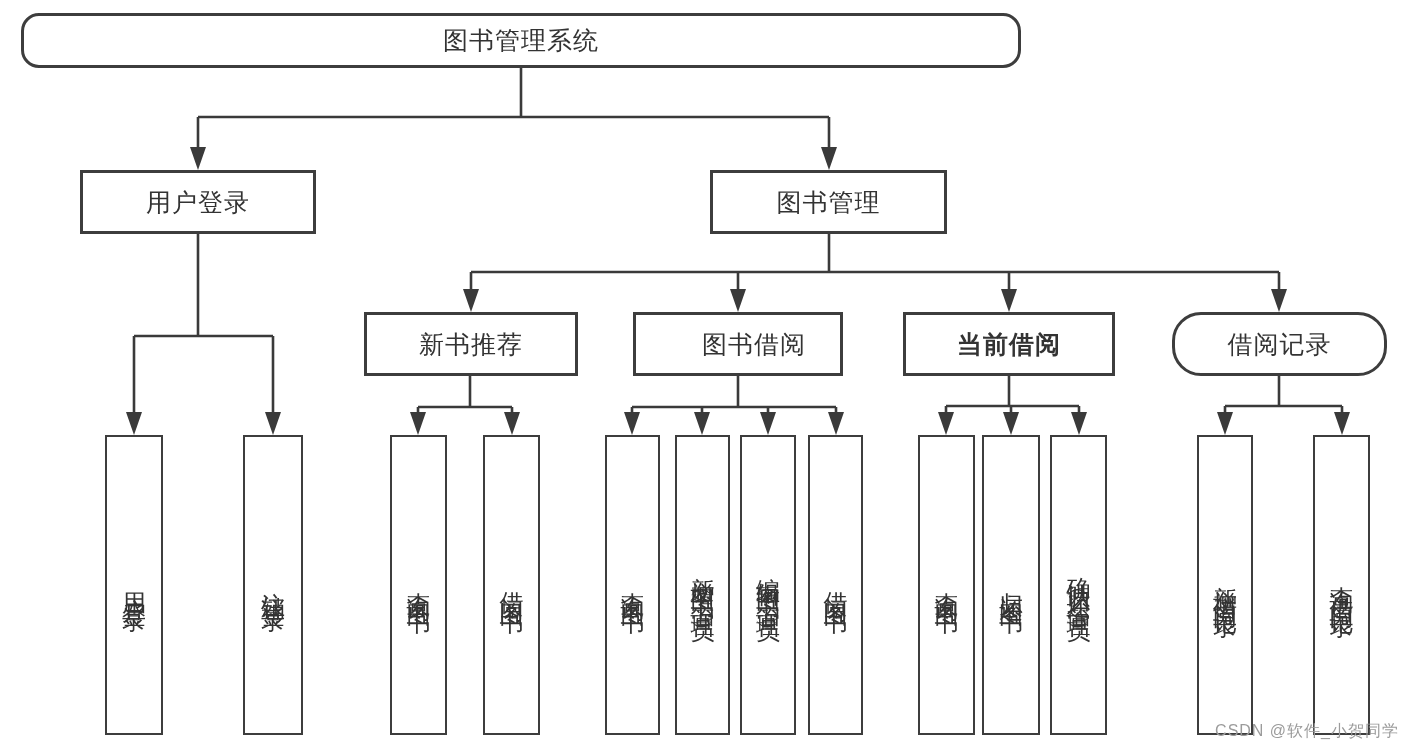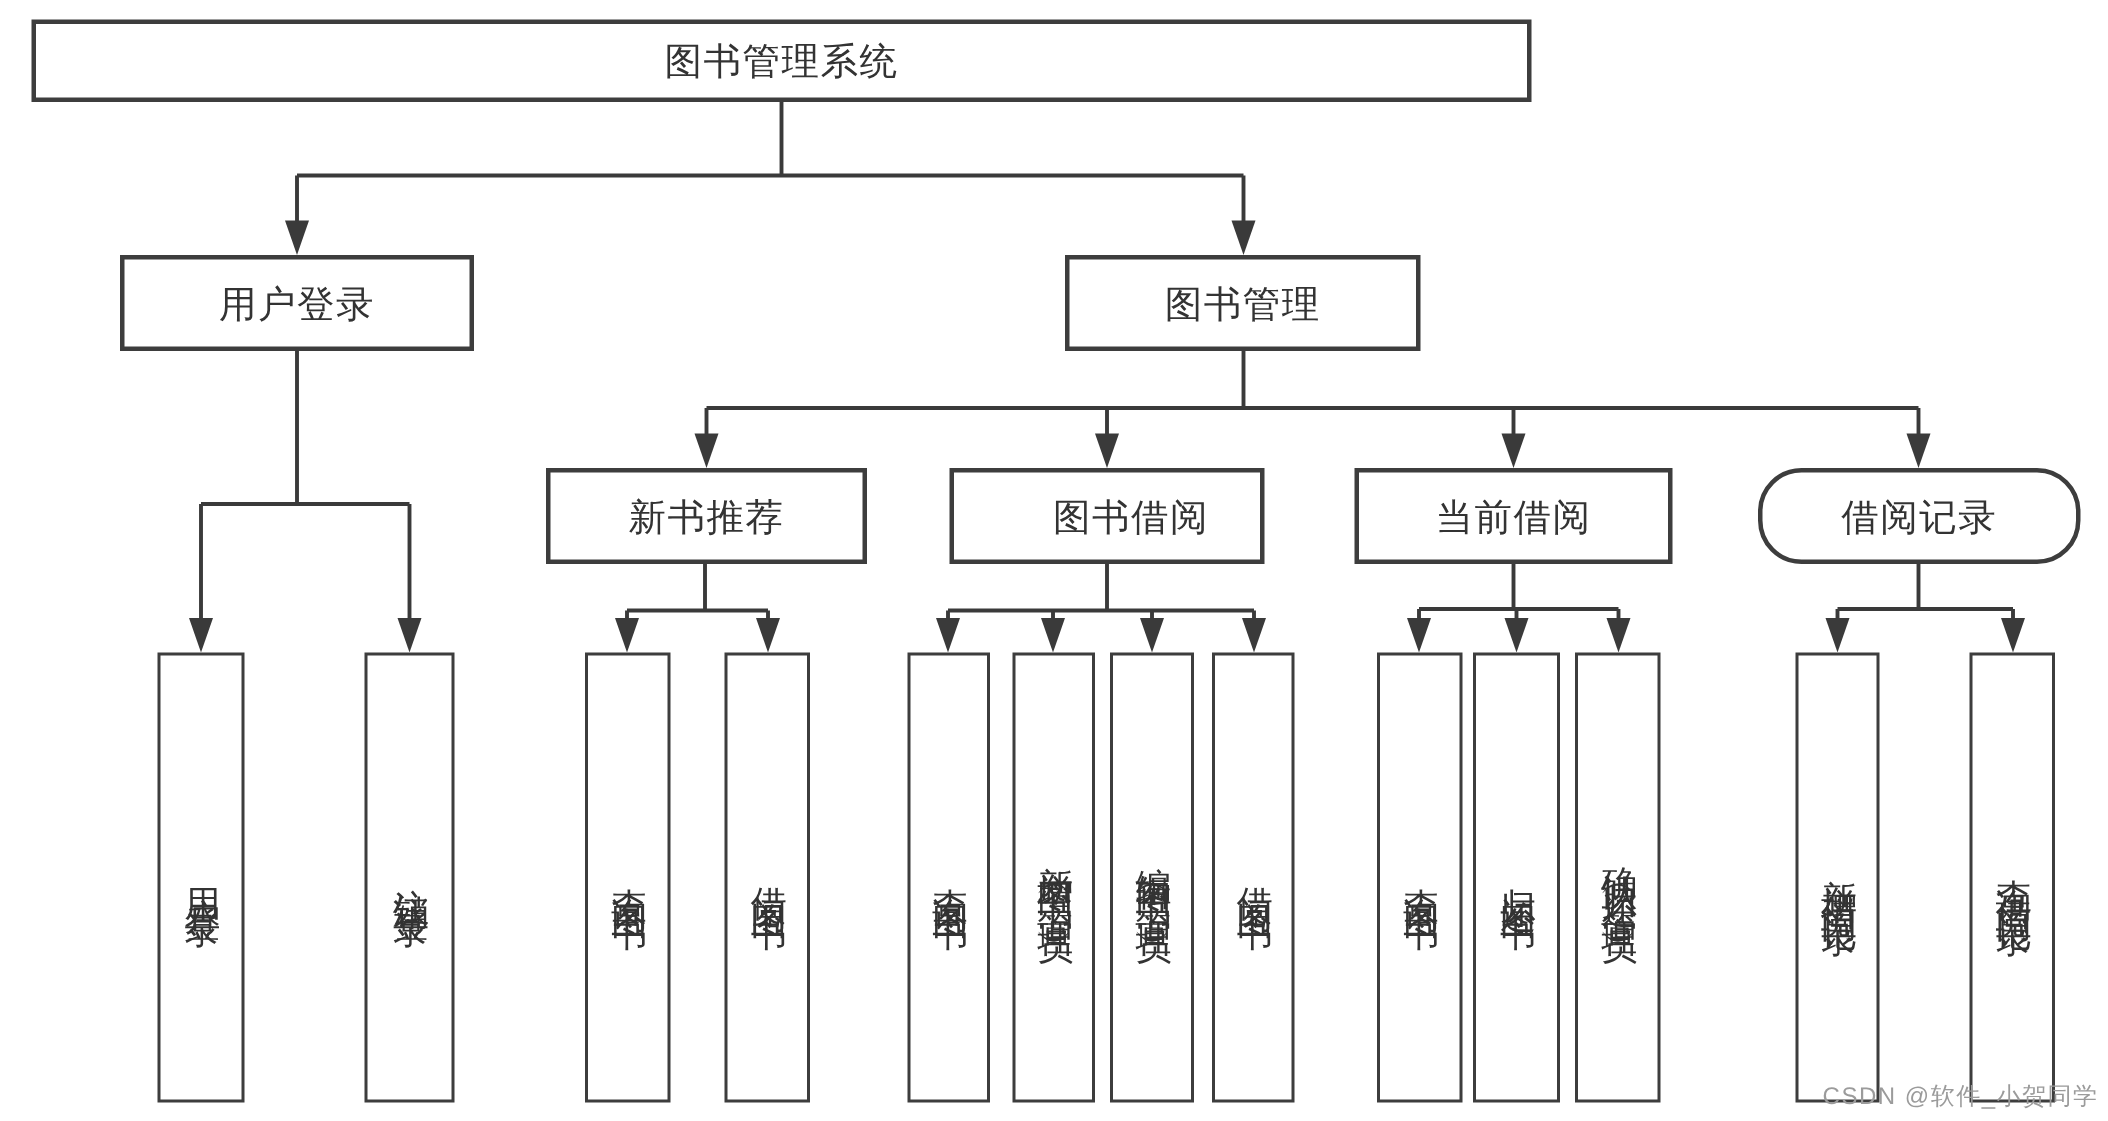--- a/index.html
+++ b/index.html
@@ -125,38 +125,38 @@
     <g>
       <path d="M1279 376 V406"></path>
       <path d="M1225 406 H1342"></path>
       <path d="M1225 406 V414"></path>
       <path d="M1342 406 V414"></path>
       <polygon points="1217,412 1233,412 1225,435"></polygon>
       <polygon points="1334,412 1350,412 1342,435"></polygon>
     </g>
   </svg>
 
-  <div class="node hbox" style="left:21px;top:13px;width:1000px;height:55px;">
+  <div class="node hbox" style="left:21px;top:13px;width:1000px;height:55px;border-radius:18px;">
     <span>图书管理系统</span>
   </div>
 
   <div class="node hbox" style="left:80px;top:170px;width:236px;height:64px;">
     <span>用户登录</span>
   </div>
   <div class="node hbox" style="left:364px;top:312px;width:214px;height:64px;">
     <span>新书推荐</span>
   </div>
 
   <div class="node hbox" style="left:710px;top:170px;width:237px;height:64px;">
     <span>图书管理</span>
   </div>
   <div class="node hbox" style="left:633px;top:312px;width:210px;height:64px;padding-left:32px;">
     <span>图书借阅</span>
   </div>
-  <div class="node hbox" style="left:903px;top:312px;width:212px;height:64px;">
+  <div class="node hbox" style="left:903px;top:312px;width:212px;height:64px;font-weight:bold;">
     <span>当前借阅</span>
   </div>
   <div class="node hbox" style="left:1172px;top:312px;width:215px;height:64px;border-radius:29px;">
     <span>借阅记录</span>
   </div>
 
   <div class="node vbox" style="left:105px;top:435px;width:58px;height:300px;">
     <span class="vtext">用户登录</span>
   </div>
   <div class="node vbox" style="left:243px;top:435px;width:60px;height:300px;">

